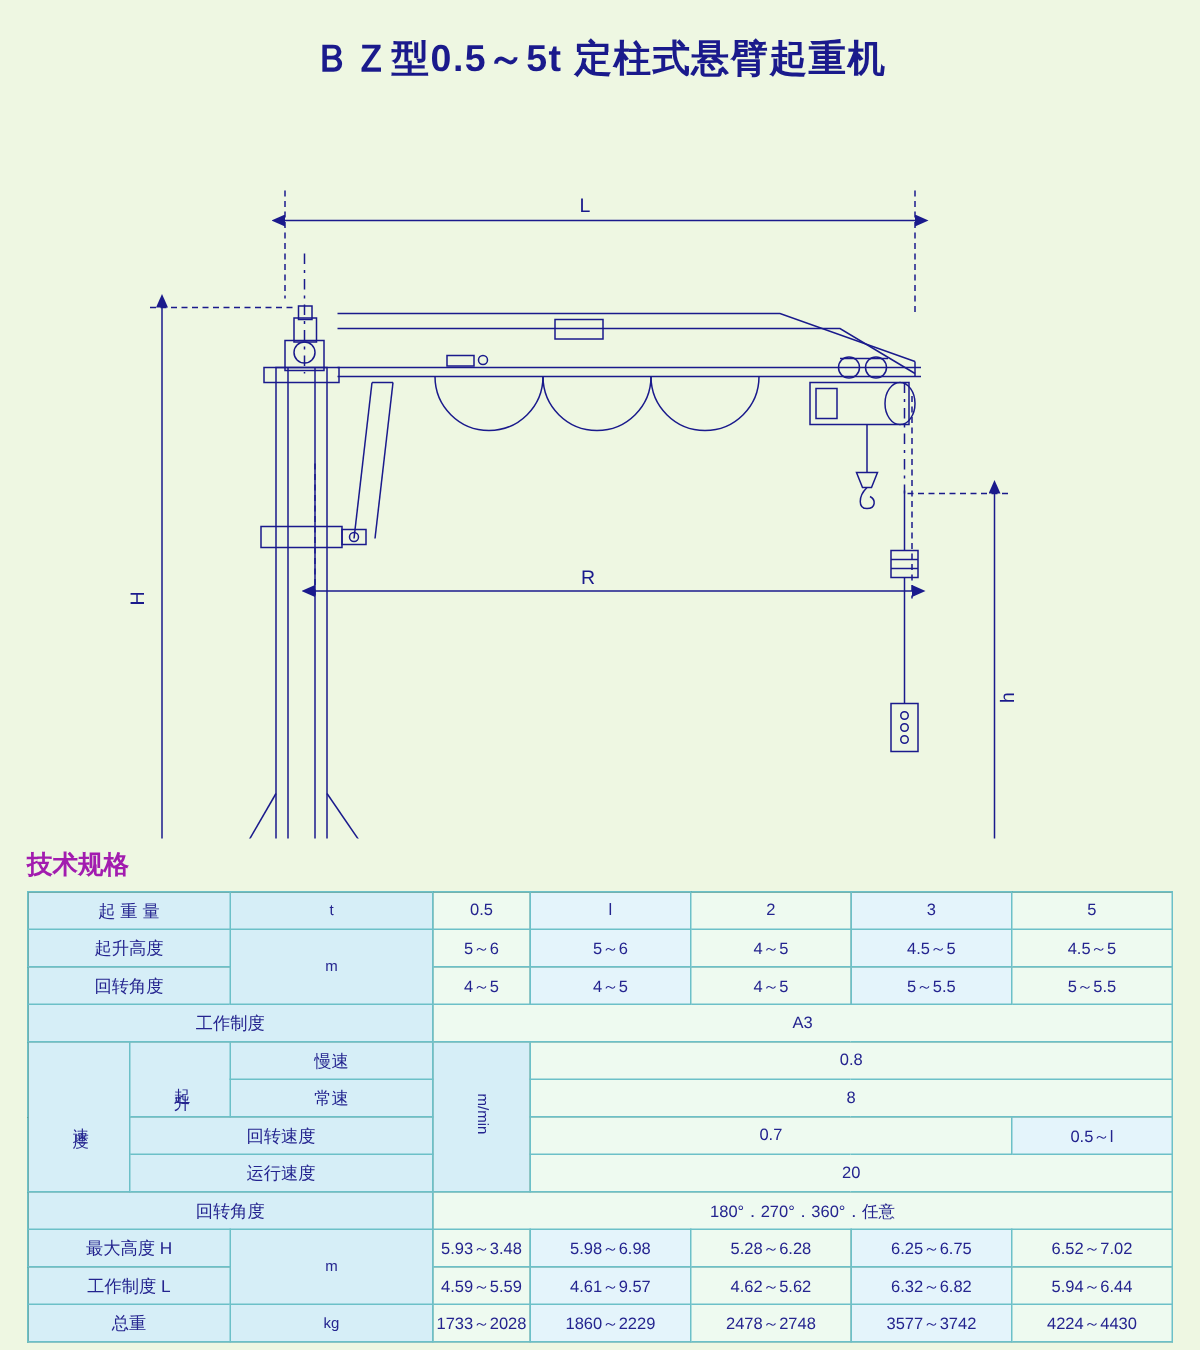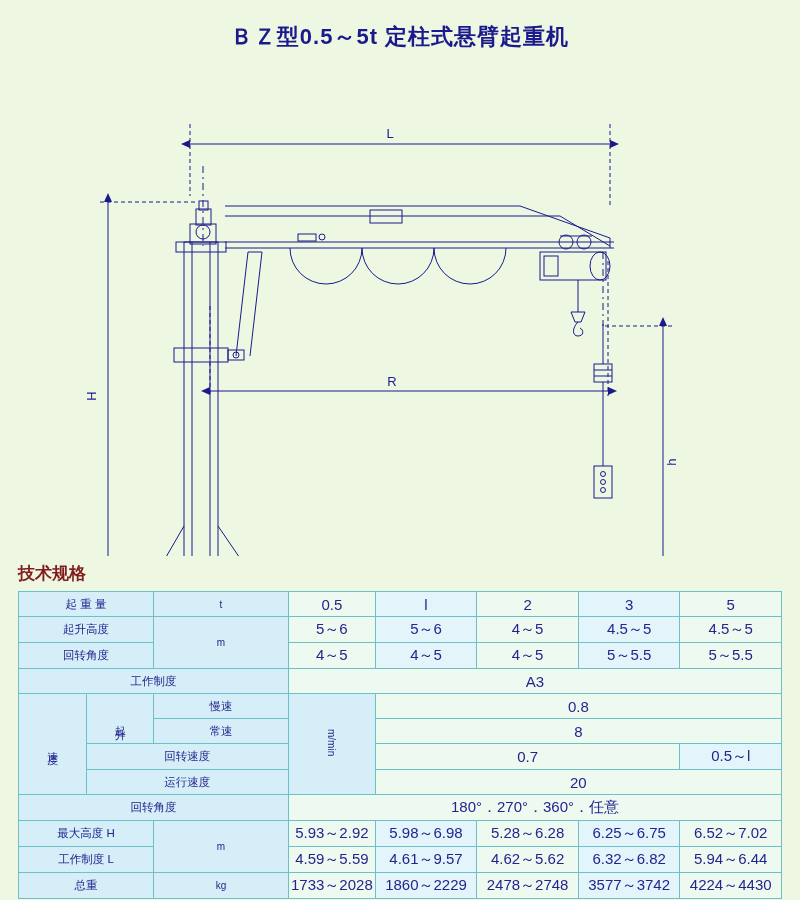--- a/index.html
+++ b/index.html
@@ -6,37 +6,37 @@
   body{
     width:800px;height:900px;
     background:#eef7e2;
     font-family:"Liberation Sans","DejaVu Sans",sans-serif;
     color:#1a1a6e;
     overflow:hidden;
     position:relative;
   }
   .title{
     text-align:center;
-    font-size:22px;
+    font-size:25px;
     font-weight:bold;
     color:#1a1a8c;
     letter-spacing:1px;
     padding-top:22px;
     padding-bottom:4px;
   }
   .diagram-wrap{
     position:relative;
     width:800px;
     height:500px;
   }
   .diagram-wrap svg{display:block;}
   .section-title{
     font-size:17px;
     font-weight:bold;
-    color:#7f1d1d;
+    color:#a21caf;
     margin:6px 5px 6px 18px;
   }
   table.spec{
     border-collapse:collapse;
     margin:0 18px;
     width:764px;
     font-size:11px;
     color:#24248f;
     background:#14532d;
   }
@@ -52,21 +52,21 @@
     font-size:11.5px;
     width:130px;
   }
   td.unit{
     background:#d6eef7;
     width:34px;
     font-size:10px;
   }
   td.val{
     background:#eefaf0;
-    font-size:15px;
+    font-size:11px;
   }
   td.val.alt{background:#e4f4fb;}
   td.vert{
     background:#d6eef7;
     width:22px;
   }
   td.vert span{
     writing-mode:vertical-rl;
     display:inline-block;
     letter-spacing:3px;
@@ -242,21 +242,21 @@
       <td class="lbl" colspan="2">运行速度</td>
       <td class="val" colspan="5">20</td>
     </tr>
     <tr>
       <td class="lbl" colspan="3">回转角度</td>
       <td class="val" colspan="5">180°．270°．360°．任意</td>
     </tr>
     <tr>
       <td class="lbl" colspan="2">最大高度 H</td>
       <td class="unit" rowspan="2">m</td>
-      <td class="val">5.93～2.92</td>
+      <td class="val">5.93～3.48</td>
       <td class="val alt">5.98～6.98</td>
       <td class="val">5.28～6.28</td>
       <td class="val alt">6.25～6.75</td>
       <td class="val">6.52～7.02</td>
     </tr>
     <tr>
       <td class="lbl" colspan="2">工作制度 L</td>
       <td class="val">4.59～5.59</td>
       <td class="val alt">4.61～9.57</td>
       <td class="val">4.62～5.62</td>

